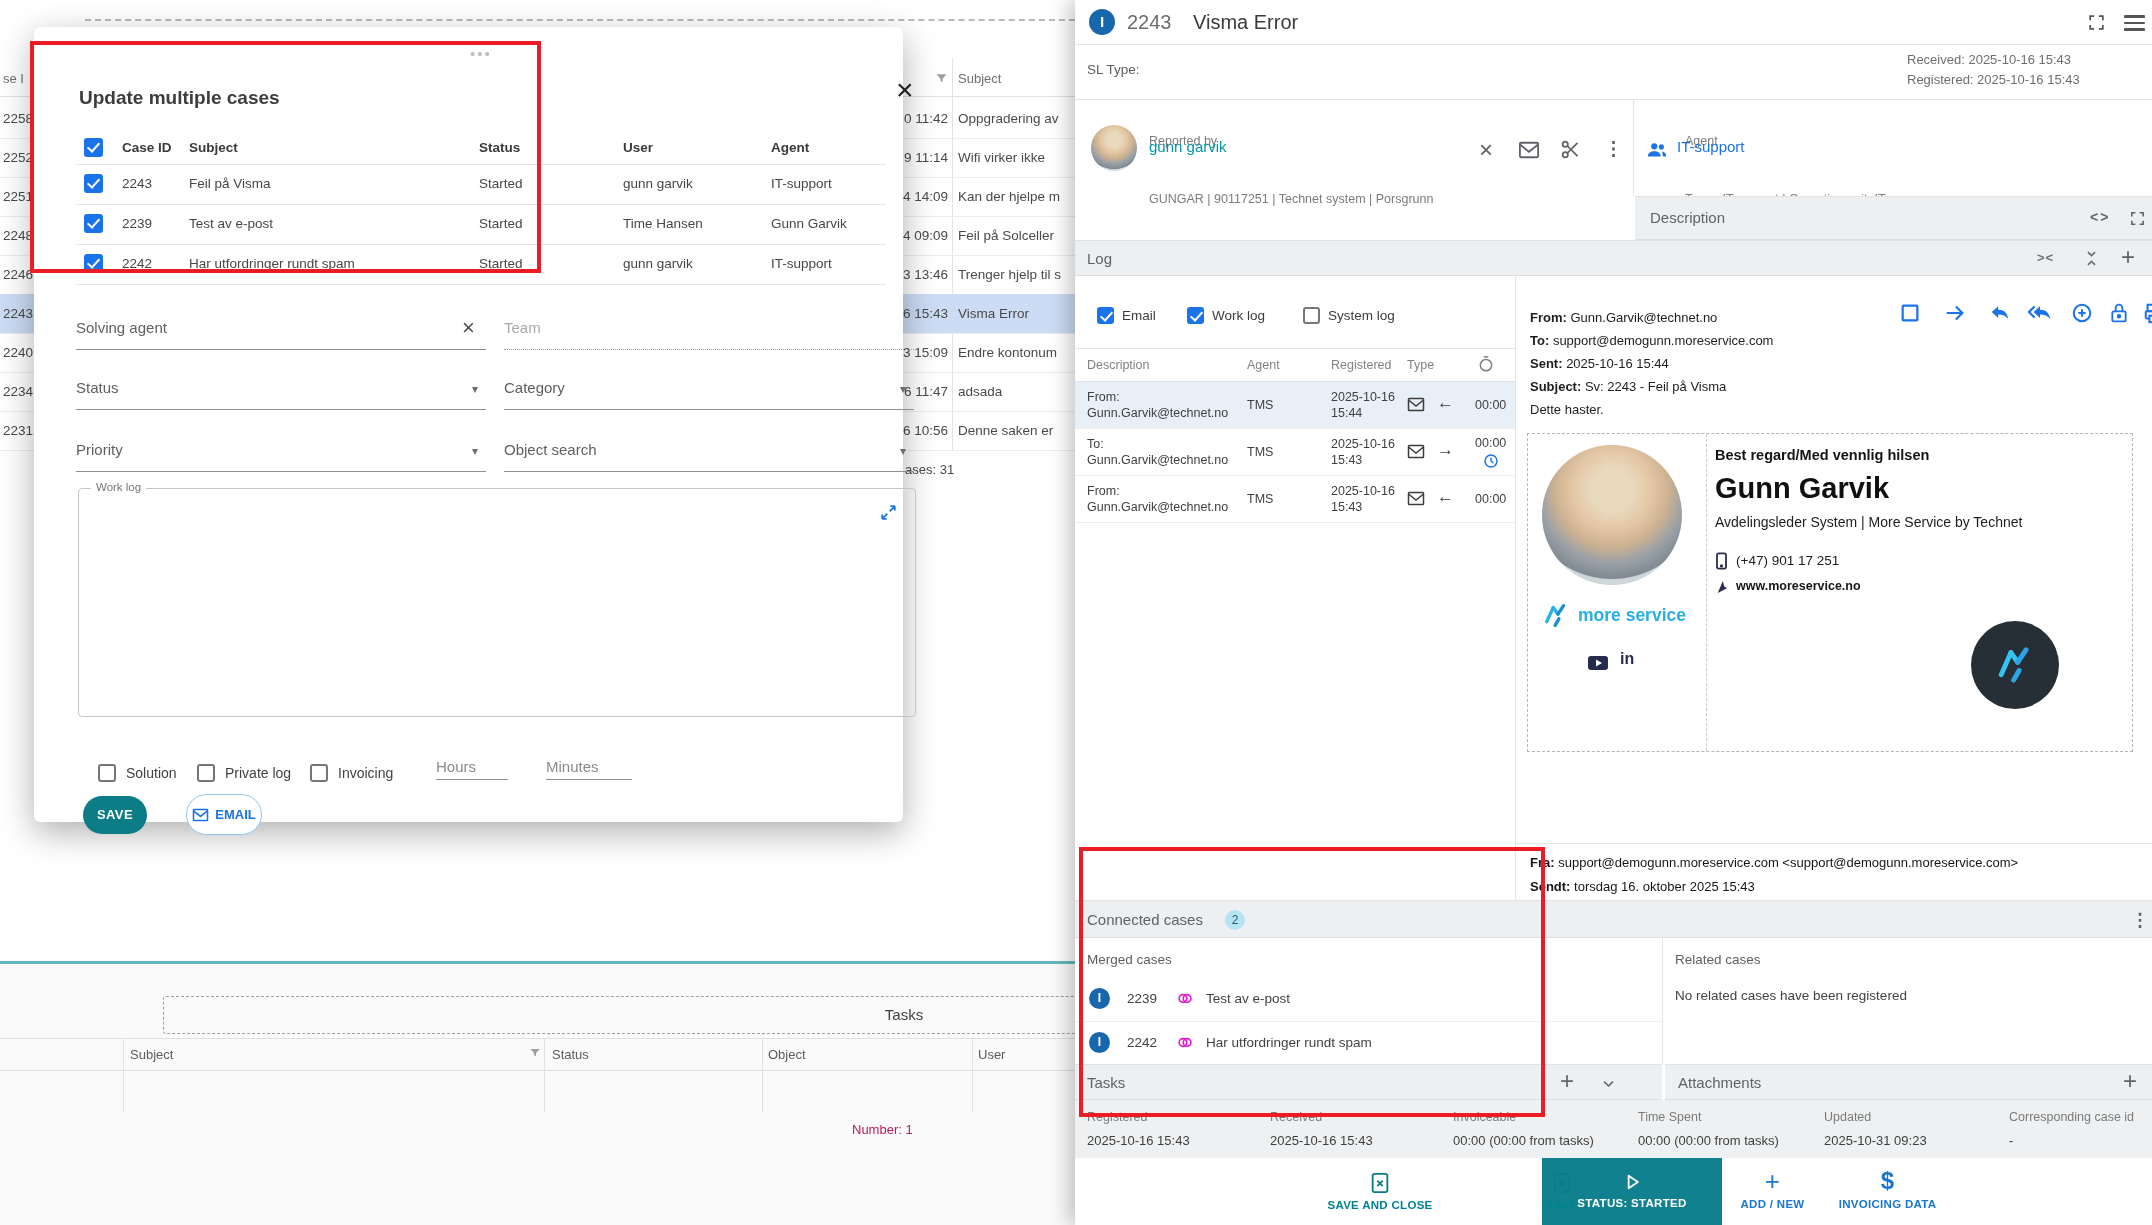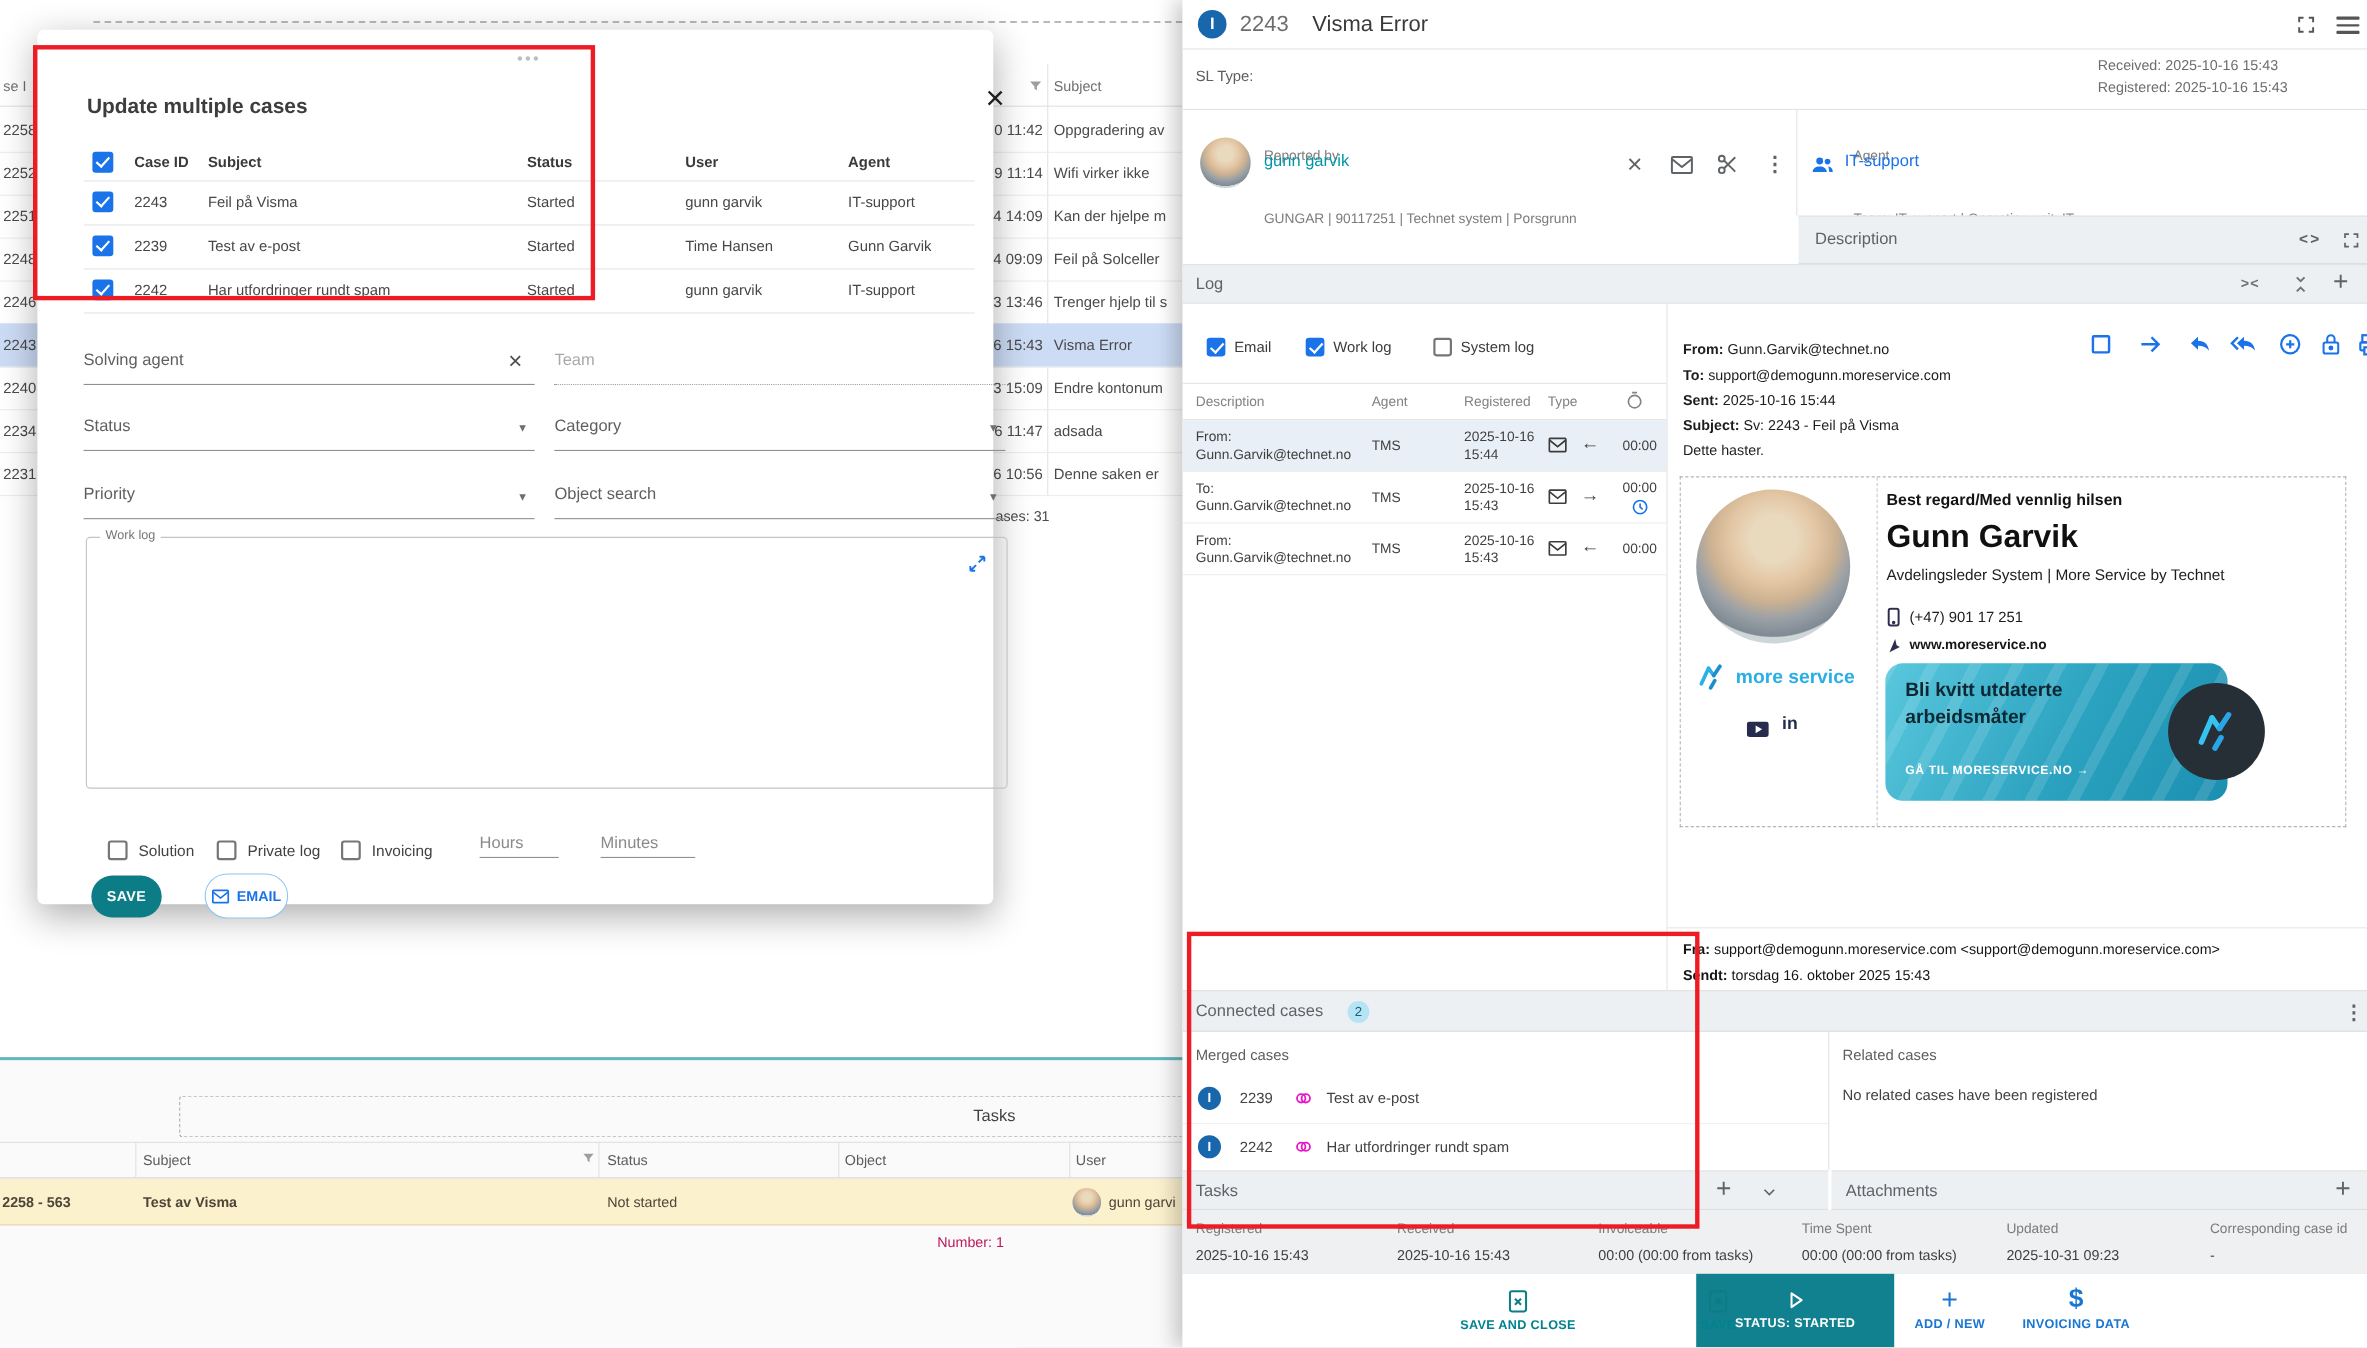--- a/index.html
+++ b/index.html
@@ -169,27 +169,20 @@
         </svg>
     </span>
     <span class="t-hdr" style="left:552px;">Status</span>
     <span class="t-hdr" style="left:768px;">Object</span>
     <span class="t-hdr" style="left:978px;">User</span>
     <div class="t-vdiv" style="left:123px;"></div>
     <div class="t-vdiv" style="left:544px;"></div>
     <div class="t-vdiv" style="left:762px;"></div>
     <div class="t-vdiv" style="left:972px;"></div>
 
-    <div class="yellow-row">
-      <span class="y-cell" style="left:2px;font-weight:bold;">2258 - 563</span>
-      <span class="y-cell" style="left:130px;font-weight:bold;">Test av Visma</span>
-      <span class="y-cell" style="left:552px;">Not started</span>
-      <span class="a photo" style="left:975px;top:8px;width:26px;height:26px;"></span>
-      <span class="y-cell" style="left:1008px;">gunn garvi</span>
-    </div>
     <div class="a" style="left:852px;top:158px;font-size:13px;color:#be185d;">Number: 1</div>
   </section>
 
   <aside class="panel">
 
     <div class="a" style="left:0;top:0;width:1077px;height:44px;border-bottom:1px solid #e3e3e3;background:#fff;"></div>
     <div class="a icircle" style="left:14px;top:9px;width:26px;height:26px;line-height:26px;font-size:15px;">I</div>
     <span class="a p-title nw" style="left:52px;top:11px;color:#6d6d6d;">2243</span>
     <span class="a p-title nw" style="left:118px;top:11px;color:#3a3a3a;">Visma Error</span>
     <span class="a" style="left:1012px;top:13px;color:#555;">
@@ -410,25 +403,20 @@
       </span>
       <span class="a nw" style="left:50px;top:171px;font-size:17.5px;font-weight:bold;color:#29aee6;">more service</span>
       <span class="a" style="left:60px;top:222px;">
         <svg width="20" height="14" viewBox="0 0 20 14">
             <rect width="20" height="14" rx="3" fill="#262c4e"></rect>
             <path d="M8 3.5l6 3.5-6 3.5z" fill="#fff"></path>
           </svg>
       </span>
       <span class="a" style="left:92px;top:216px;font-size:16px;font-weight:bold;color:#262c4e;">in</span>
 
-      <div class="banner">
-        <div class="a nw" style="left:18px;top:14px;font-size:17.5px;font-weight:800;color:#0d2833;">Bli kvitt utdaterte</div>
-        <div class="a nw" style="left:18px;top:38px;font-size:17.5px;font-weight:800;color:#0d2833;">arbeidsmåter</div>
-        <div class="a nw" style="left:18px;top:92px;font-size:11px;font-weight:800;color:#fff;letter-spacing:.6px;">GÅ TIL MORESERVICE.NO →</div>
-      </div>
       <div class="a" style="left:443px;top:187px;width:88px;height:88px;border-radius:50%;background:#272f36;display:flex;align-items:center;justify-content:center;">
         <svg width="44" height="44" viewBox="0 0 32 32" fill="none" stroke="#35c3f0" stroke-width="3.6" stroke-linecap="round">
             <path d="M6 23L13 7"></path>
             <path d="M13 7l5 7"></path>
             <path d="M18 14l6-9" stroke="#2aa6e8"></path>
             <path d="M15 27l4-7" stroke="#2aa6e8"></path>
           </svg>
       </div>
     </div>
 

